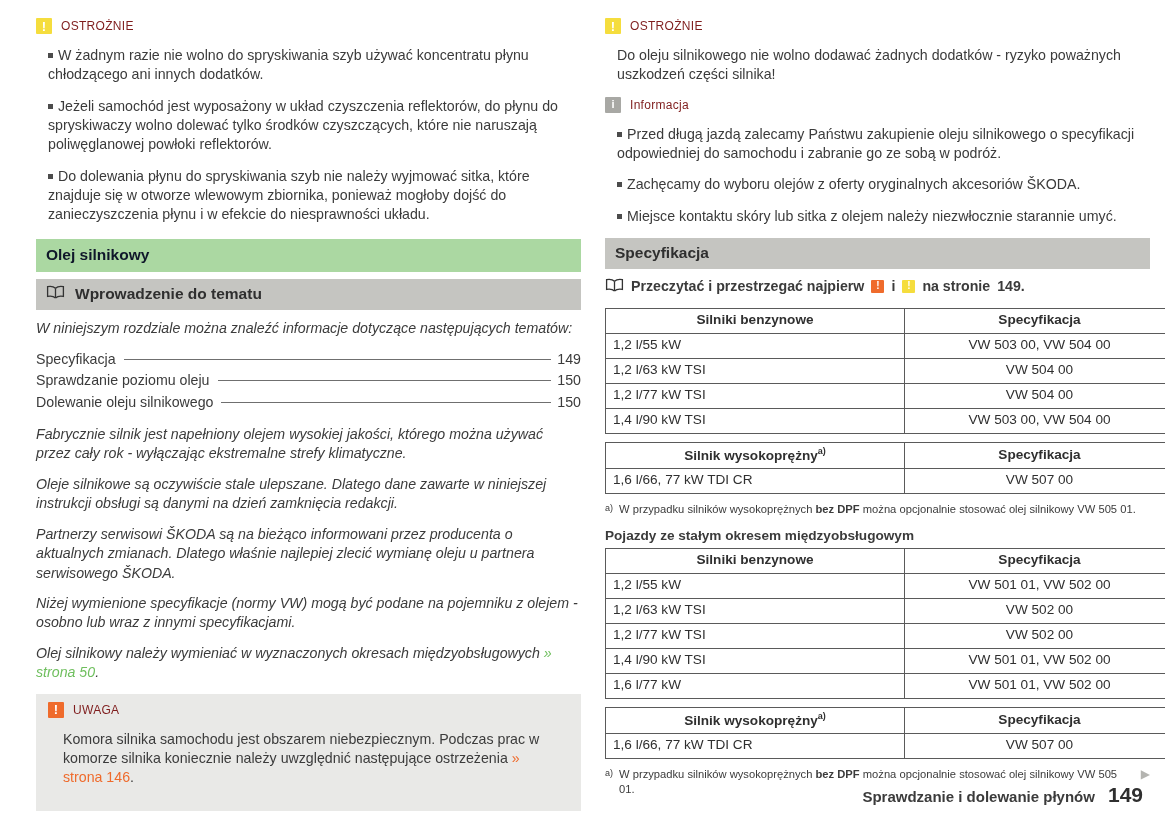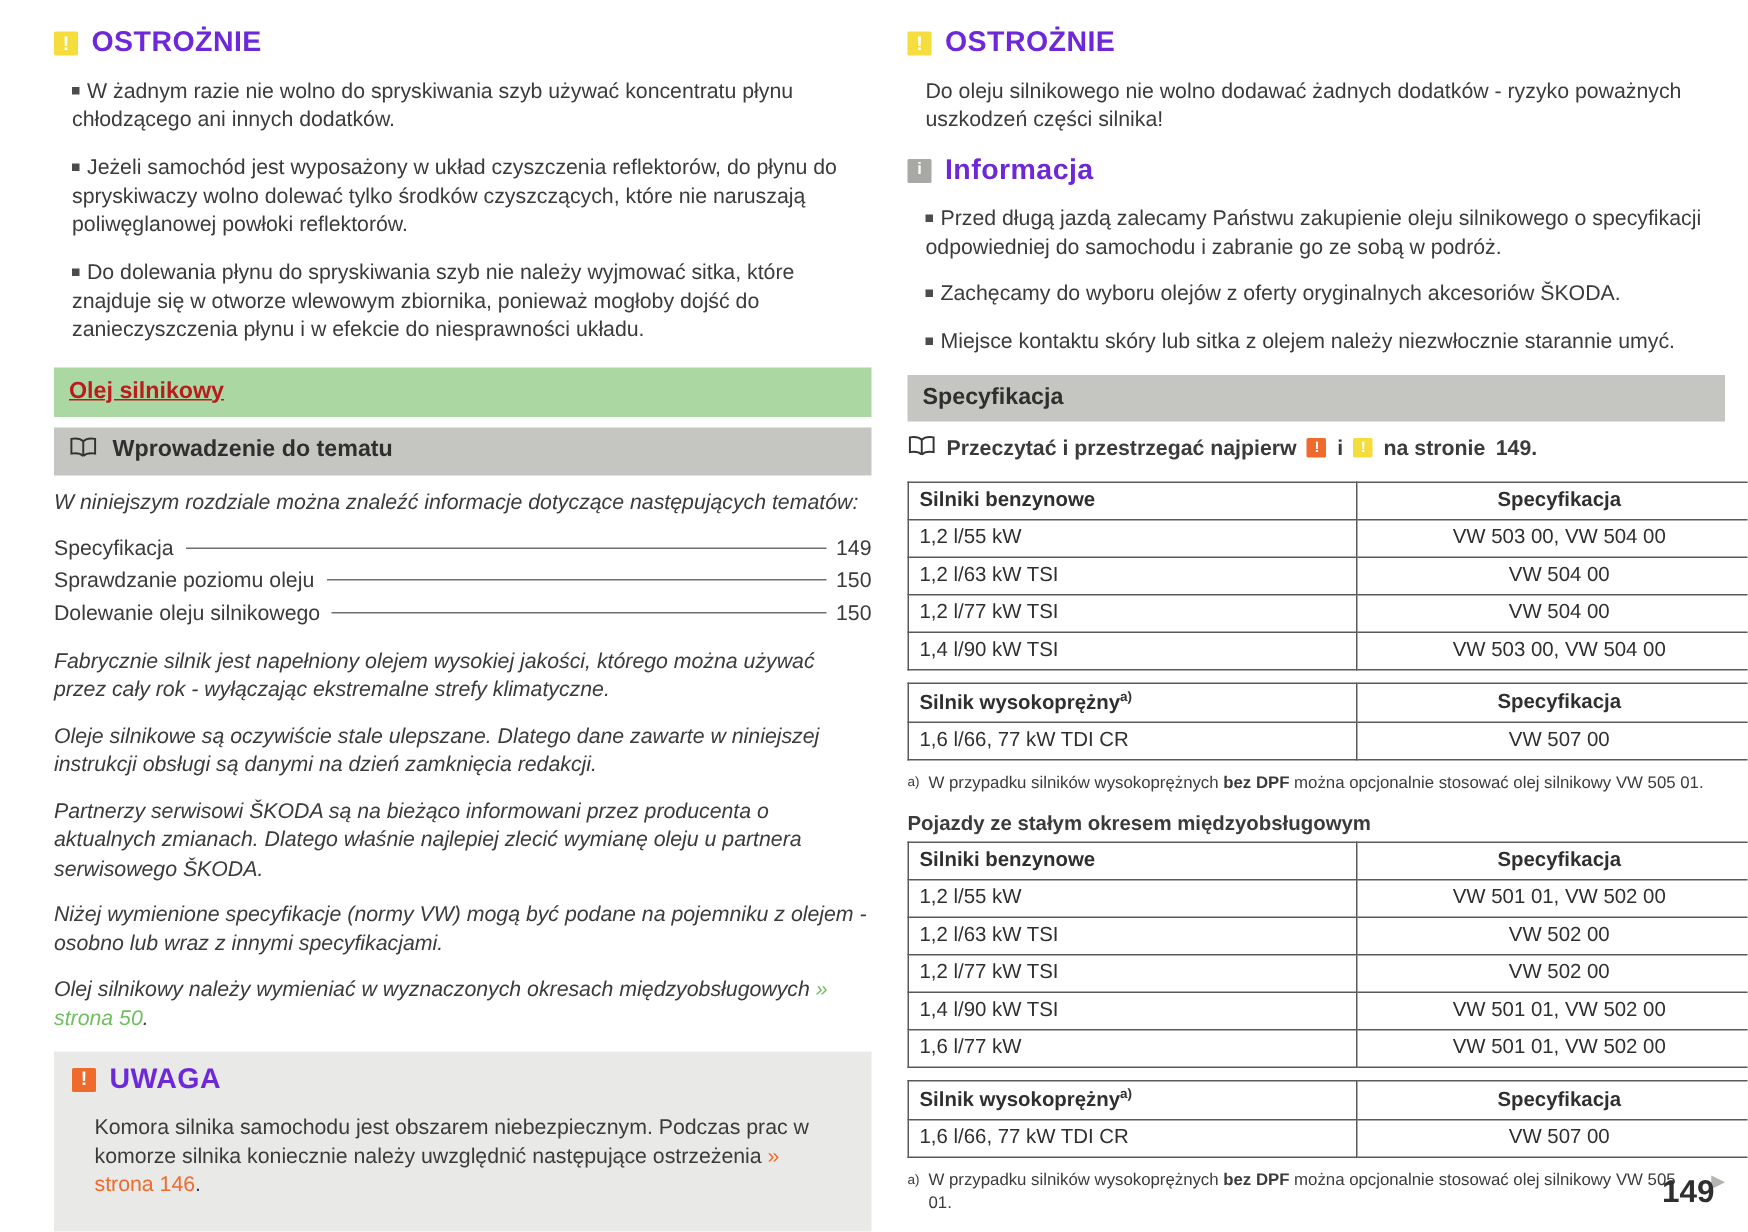--- a/index.html
+++ b/index.html
@@ -49,24 +49,24 @@
     line-height: 1;
     flex: 0 0 auto;
   }
   .badge-caution { background: #f5dd3d; }
   .badge-warning { background: #ef6b2c; }
   .badge-info    { background: #a8a8a4; }
   .badge .bang { font-size: 13px; transform: translateY(-0.5px); }
   .badge .eye  { font-size: 11px; font-style: normal; }
 
   .callout-title {
-    font-size: 19px;
-    font-weight: bold;
+    font-size: 12px;
+    font-weight: normal;
     letter-spacing: 0.3px;
-    color: #6d28d9;
+    color: #7f1d1d;
   }
   .callout-body { font-size: 14.2px; line-height: 1.36; }
   .callout-body p { margin: 12px; }
   .bullet-line { position: relative; padding-left: 0; }
   .sq {
     display: inline-block;
     width: 5px; height: 5px;
     background: #4c4c4c;
     margin-right: 5px;
     vertical-align: 2px;
@@ -76,26 +76,25 @@
     background: #e9e9e7;
     padding: 8px 12px 11px 12px;
     margin-top: 6px;
   }
   .note-box .callout-head { margin-bottom: 2px; }
   .note-box .callout-body { margin-left: 3px; }
 
   
   .sec-green {
     background: #abd8a2;
-    color: #b91c1c;
+    color: #0f172a;
     font-size: 15.5px;
     font-weight: bold;
     padding: 7px 10px 8px 10px;
     margin: 14px 0 7px 0;
-    text-decoration: underline;
   }
   .sec-gray {
     background: #c5c5c1;
     color: #2f2f2f;
     font-size: 15.5px;
     font-weight: bold;
     padding: 6px 10px 7px 10px;
     margin: 0 0 9px 0;
     display: flex;
     align-items: center;
@@ -171,21 +170,21 @@
   table.spec td, table.spec th {
     border: 1.2px solid #5a5a5a;
     font-size: 13.6px;
     padding: 3px 7px 4px 7px;
     line-height: 1.25;
     font-weight: normal;
     text-align: left;
     color: #2f2f2f;
     height: 15px;
   }
-  table.spec th { font-weight: bold; }
+  table.spec th { font-weight: bold; text-align: center; }
   table.spec .c2 { text-align: center; width: 255px; }
   table.spec .c1 { width: 284px; }
   sup.fn { font-size: 9px; vertical-align: super; }
 
   .footnote {
     font-size: 11.2px;
     line-height: 1.3;
     margin: 1px 0 11px 0;
     display: flex;
     gap: 6px;
@@ -433,16 +432,17 @@
 
     <div class="footnote">
       <span class="fn-mark">a)</span>
       <span class="fn-text"><span>W przypadku silników wysokoprężnych </span><b>bez DPF</b><span> można opcjonalnie stosować olej silnikowy VW 505 01.</span></span>
       <span class="turn-arrow">▶</span>
     </div>
 
   </div>
 
   <div class="footer">
+    <span class="footer-title">Sprawdzanie i dolewanie płynów</span>
     <span class="footer-page">149</span>
   </div>
 
 </div>
 
 </body></html>

